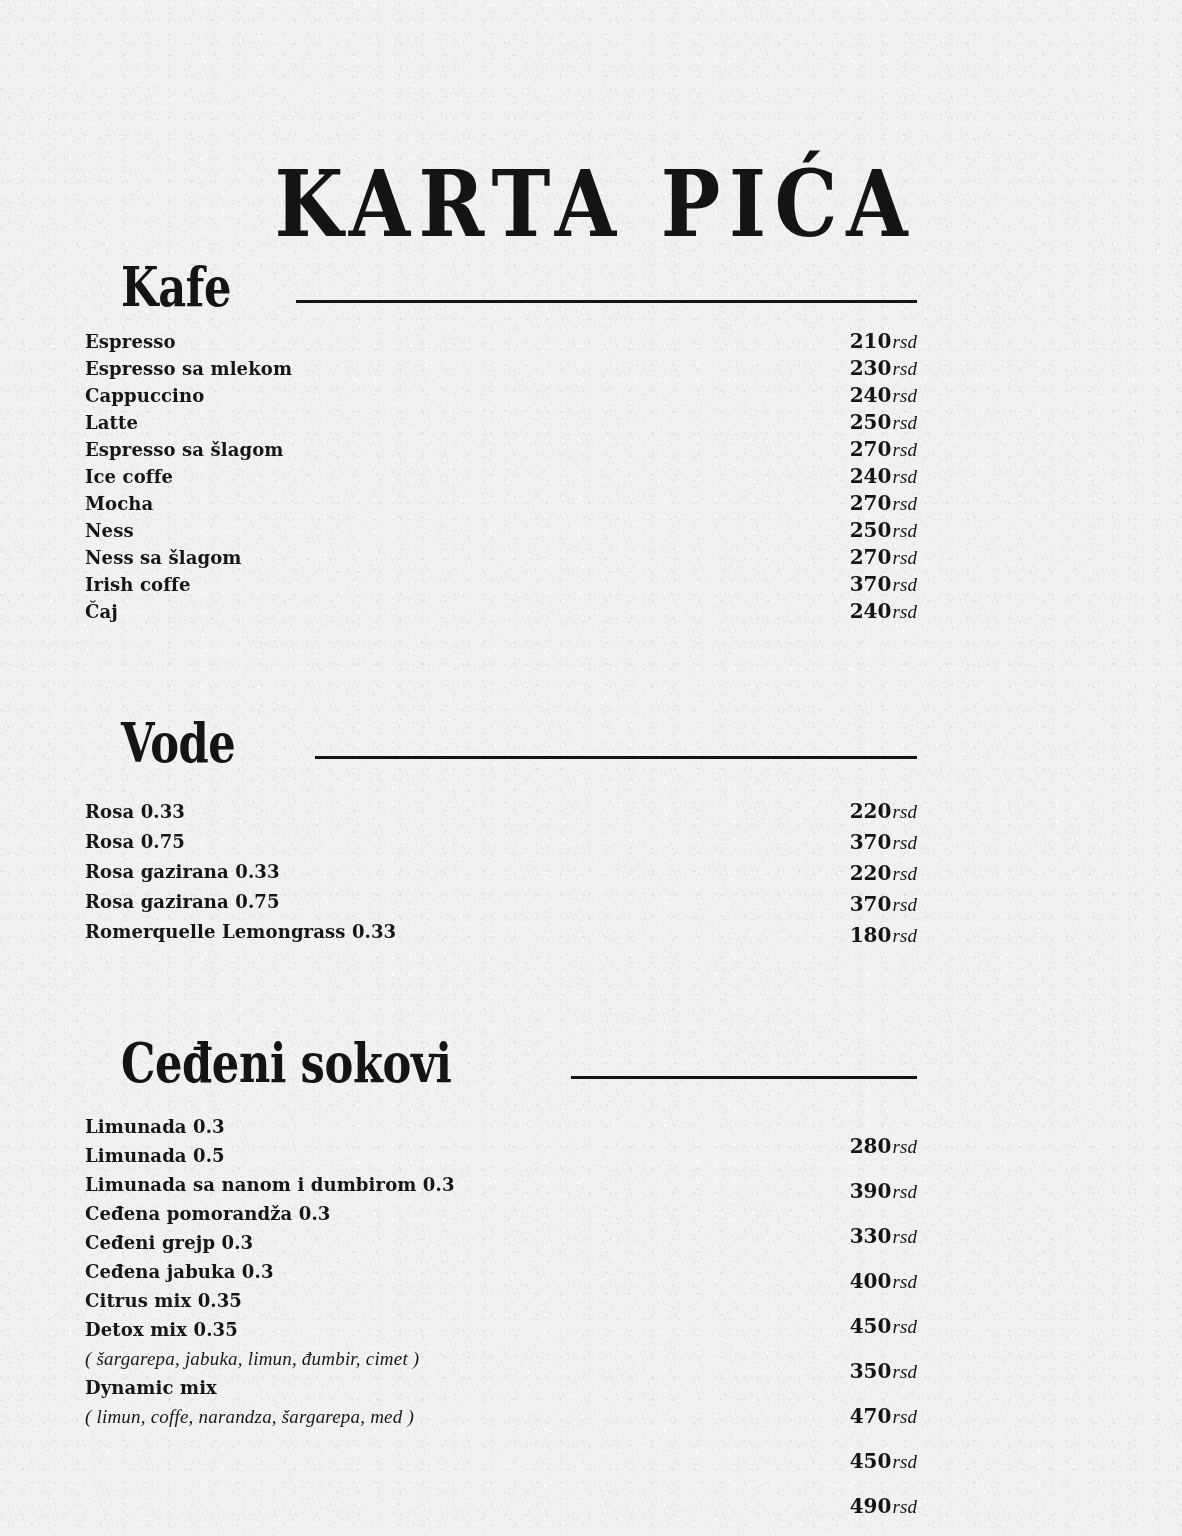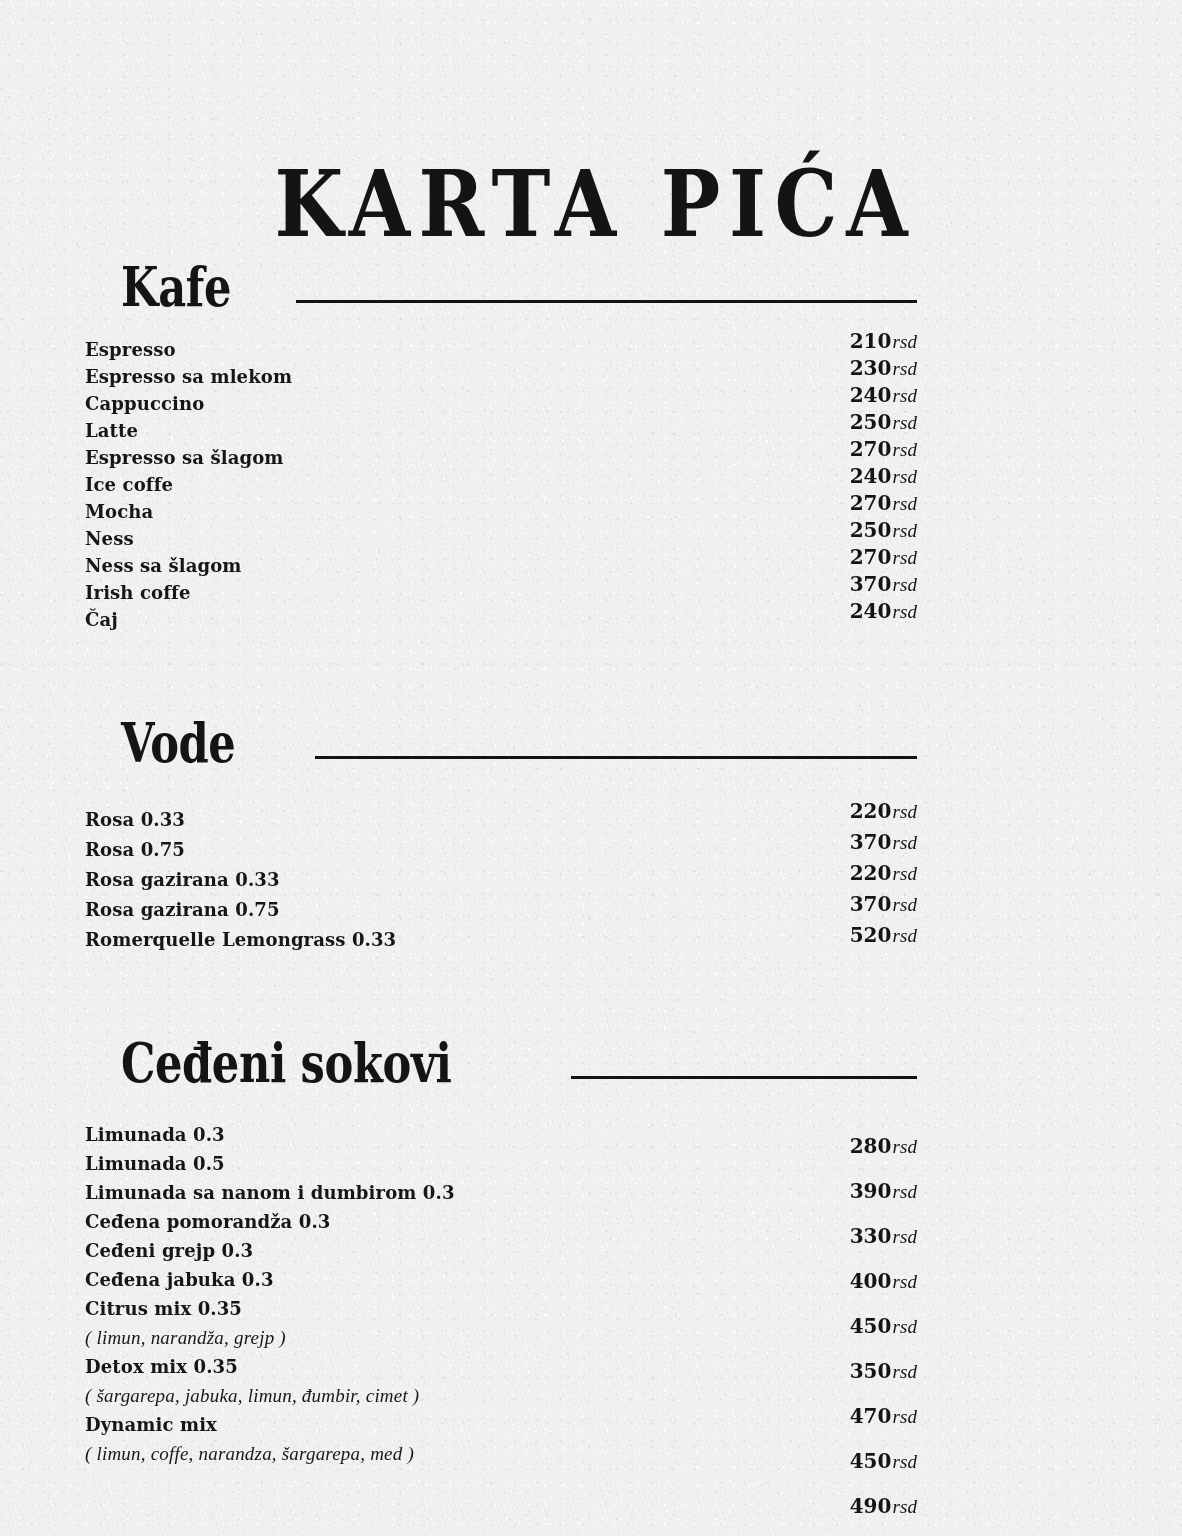--- a/index.html
+++ b/index.html
@@ -120,21 +120,20 @@
 
   
   .section-body {
     position: relative;
   }
   .items-col {
     position: absolute;
     left: 0;
     top: 0;
     width: 700px;
-    margin-top: 8px;
   }
   .prices-col {
     position: absolute;
     right: 0;
     top: 0;
     width: 140px;
     text-align: right;
   }
 
   .item-name {
@@ -246,40 +245,39 @@
           <div class="item-name">Rosa 0.75</div>
           <div class="item-name">Rosa gazirana 0.33</div>
           <div class="item-name">Rosa gazirana 0.75</div>
           <div class="item-name">Romerquelle Lemongrass 0.33</div>
         </div>
       <div class="prices-col">
           <div class="price"><span class="amt">220</span><span class="cur">rsd</span></div>
           <div class="price"><span class="amt">370</span><span class="cur">rsd</span></div>
           <div class="price"><span class="amt">220</span><span class="cur">rsd</span></div>
           <div class="price"><span class="amt">370</span><span class="cur">rsd</span></div>
-          <div class="price"><span class="amt">520</span><span class="cur">rsd</span></div>
+          <div class="price"><span class="amt">180</span><span class="cur">rsd</span></div>
         </div>
     </div>
   </div>
 
   <div class="section" id="section-sokovi">
     <div class="section-head">
       <span class="section-title">Ceđeni sokovi</span>
       <span class="section-rule"></span>
     </div>
     <div class="section-body">
       <div class="items-col">
           <div class="item-name">Limunada 0.3</div>
           <div class="item-name">Limunada 0.5</div>
           <div class="item-name">Limunada sa nanom i dumbirom 0.3</div>
           <div class="item-name">Ceđena pomorandža 0.3</div>
           <div class="item-name">Ceđeni grejp 0.3</div>
           <div class="item-name">Ceđena jabuka 0.3</div>
           <div class="item-name">Citrus mix 0.35</div>
-          <div class="item-desc">( limun, narandža, grejp )</div>
           <div class="item-name">Detox mix 0.35</div>
           <div class="item-desc">( šargarepa, jabuka, limun, đumbir, cimet )</div>
           <div class="item-name">Dynamic mix</div>
           <div class="item-desc">( limun, coffe, narandza, šargarepa, med )</div>
         </div>
       <div class="prices-col">
           <div class="price"><span class="amt">280</span><span class="cur">rsd</span></div>
           <div class="price"><span class="amt">390</span><span class="cur">rsd</span></div>
           <div class="price"><span class="amt">330</span><span class="cur">rsd</span></div>
           <div class="price"><span class="amt">400</span><span class="cur">rsd</span></div>

